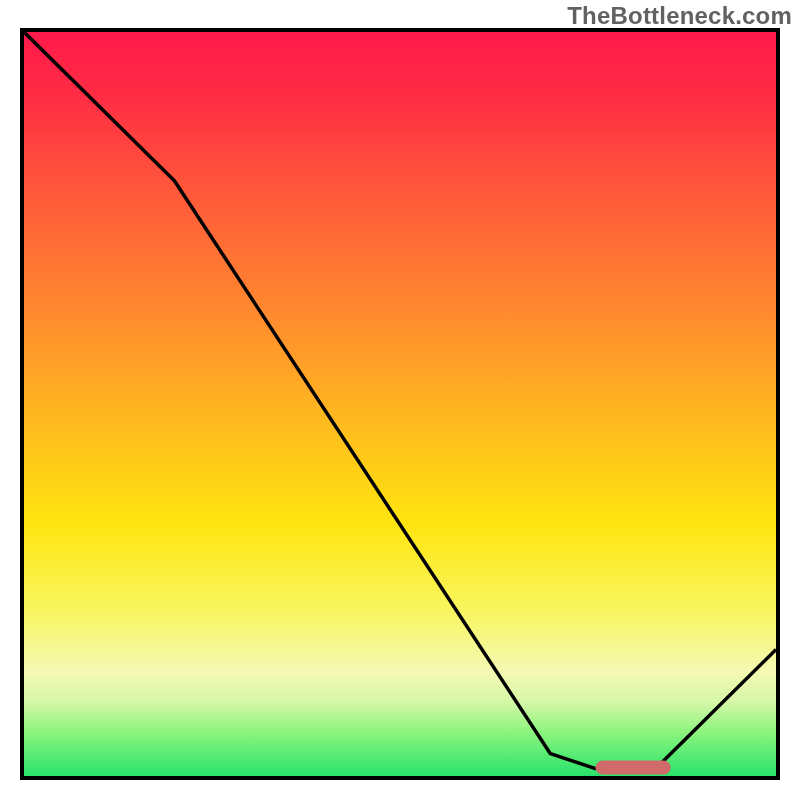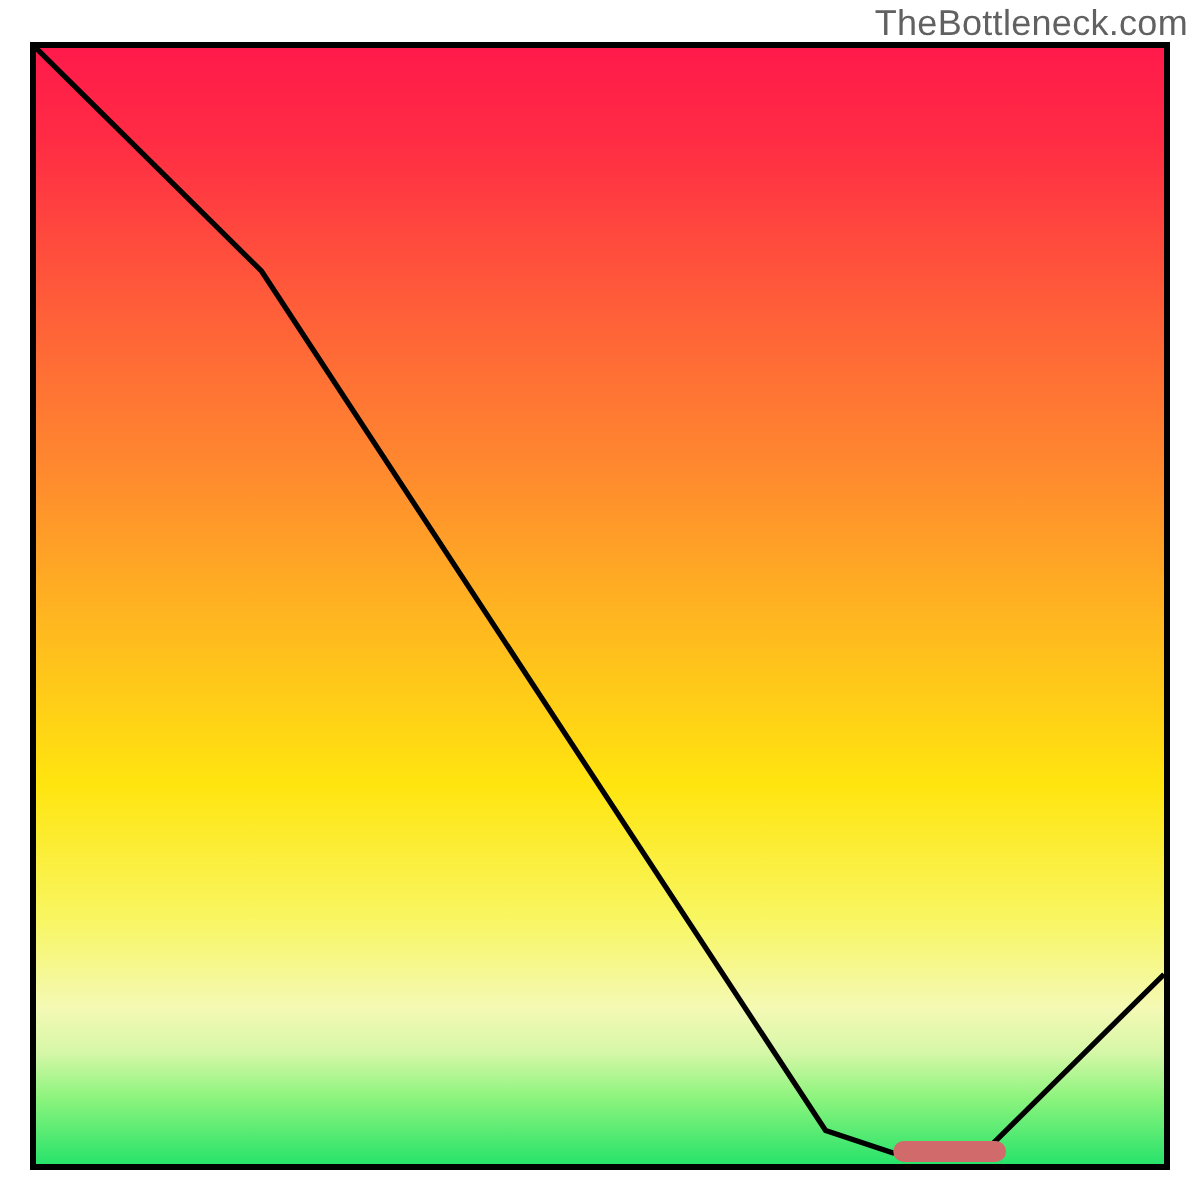--- a/index.html
+++ b/index.html
@@ -15,21 +15,21 @@
     position: relative;
     width: 800px;
     height: 800px;
     box-sizing: border-box;
   }
   .watermark {
     position: absolute;
     top: 2px;
     right: 8px;
     font-size: 24px;
-    font-weight: normal;
+    font-weight: bold;
     color: #616161;
     letter-spacing: 0.2px;
     user-select: none;
   }
   .plot-border {
     position: absolute;
     left: 20px;
     top: 28px;
     width: 760px;
     height: 752px;

